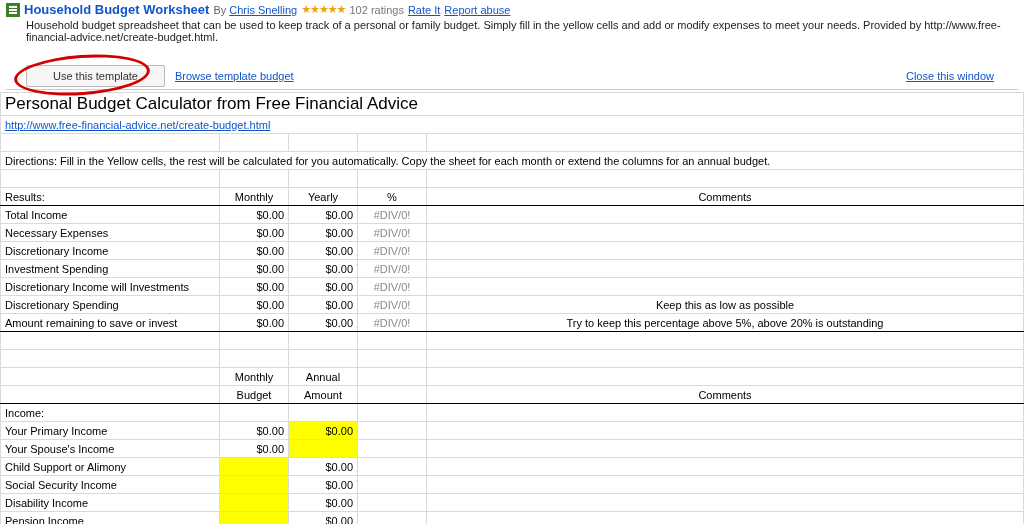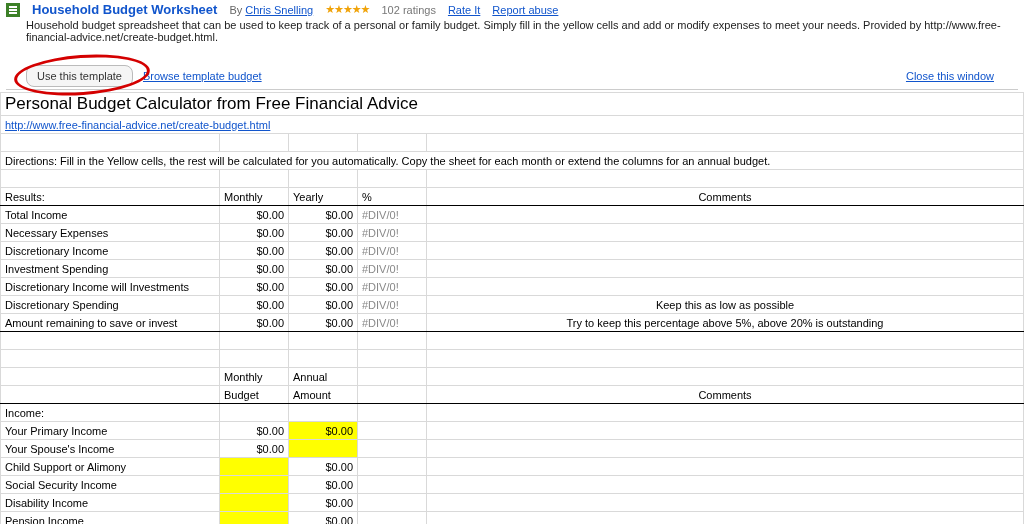--- a/index.html
+++ b/index.html
@@ -1,43 +1,43 @@
 <!DOCTYPE html>
 <html><head>
 <meta charset="utf-8">
 <style>
   html,body{margin:0;padding:0;font-family:Arial,Helvetica,sans-serif;font-size:11px;color:#000;background:#fff}
   body{width:1024px}
   .hdr{padding:2px 6px 2px 6px}
-  .hdr-top{display:flex;align-items:center;gap:12px}
+  .hdr-top{display:flex;align-items:center;gap:4px}
   .doc-icon{width:14px;height:14px;background:#3c8027;display:inline-flex;align-items:center;justify-content:center}
   .doc-icon::before{content:"";display:block;width:8px;height:8px;background:linear-gradient(#fff,#fff) 0 0/8px 2px no-repeat,linear-gradient(#fff,#fff) 0 3px/8px 2px no-repeat,linear-gradient(#fff,#fff) 0 6px/8px 2px no-repeat}
   .title{font-weight:bold;font-size:13px;color:#15c}
   .by{color:#666}
   .by a{color:#15c;text-decoration:underline}
   .stars{color:#f0a30a;letter-spacing:-1px}
   .grey{color:#777}
   .lnk{color:#15c;text-decoration:underline;cursor:pointer}
   .desc{margin:2px 0 20px 20px;color:#222;max-width:980px}
   .toolbar{display:flex;align-items:center;gap:10px;padding:2px 0 2px 20px;border-bottom:1px solid #ccc;position:relative}
-  .btn{background:#f5f5f5;border:1px solid #bbb;border-radius:8px;padding:4px 10px;font-size:11px;color:#333;position:relative;z-index:2}
+  .btn{background:#f5f5f5;border:1px solid #bbb;border-radius:2px;padding:4px 26px;font-size:11px;color:#333;position:relative;z-index:2}
   .circle{position:absolute;left:8px;top:-8px;width:130px;height:34px;border:3px solid #d40000;border-radius:50%;transform:rotate(-4deg);pointer-events:none;z-index:3}
   .close{margin-left:auto;margin-right:24px}
   .sheet{position:relative;margin:0;overflow:hidden}
   .sheet table{border-collapse:collapse;width:1024px}
   .sheet td{border-left:1px solid #d9d9d9;border-right:1px solid #d9d9d9;border-bottom:1px solid #d9d9d9;padding:1px 4px;height:15px;vertical-align:middle;white-space:nowrap}
   .sheet tr:first-child td{border-top:1px solid #d9d9d9}
   .c-a{width:210px;text-align:left}
   .c-b{width:60px;text-align:right}
   .c-c{width:60px;text-align:right}
-  .c-d{width:60px;text-align:left}
+  .c-d{width:60px;text-align:center}
   .c-e{width:auto;text-align:center}
   .page-title{font-weight:normal;font-size:17px}
   .bold{font-weight:normal}
-  .center{text-align:left}
+  .center{text-align:center}
   .yellow{background:#ffff00}
   .err{color:#888}
   .bt{border-top:1px solid #000}
   .bb{border-bottom:1px solid #000!important}
 </style>
 </head>
 <body>
 
 <div class="hdr">
   <div class="hdr-top">

